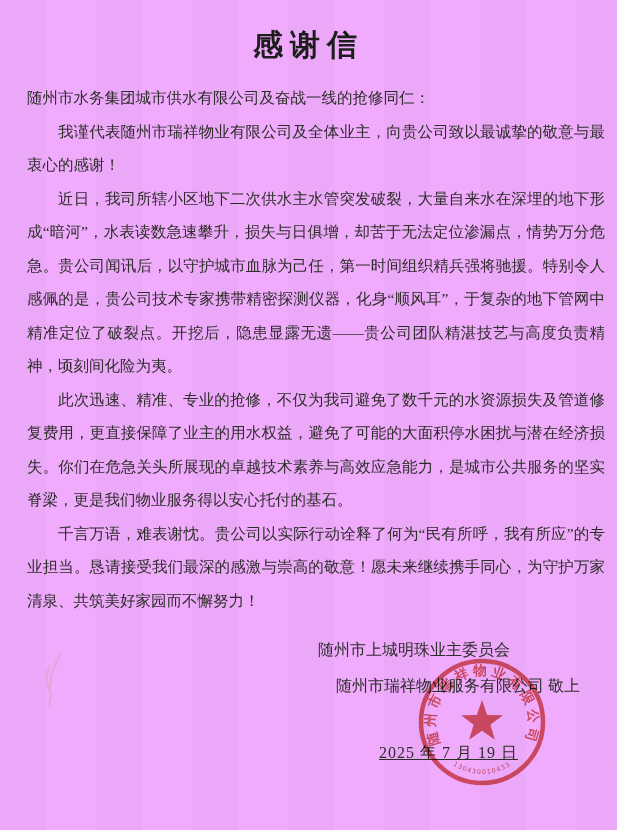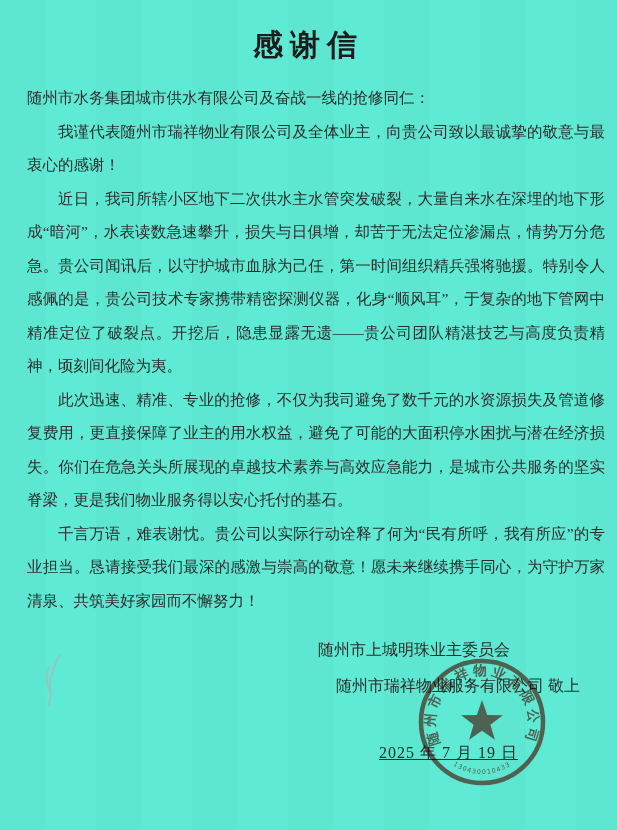--- a/index.html
+++ b/index.html
@@ -1,20 +1,20 @@
 <!DOCTYPE html>
 <html><head>
 <meta charset="utf-8">
 <style>
   html,body { margin:0; padding:0; background:#e8e8e8; }
   .page {
     position:relative;
     width:617px; height:830px;
     margin:0 auto;
-    background:#5eead4;
+    background:#f0abfc;
     overflow:hidden;
     font-family:"Liberation Serif","DejaVu Serif",serif;
     color:#2e2d2b;
   }
   .page::before{
     content:"";
     position:absolute; inset:0;
     background:repeating-linear-gradient(90deg,
       rgba(0,0,0,0.014) 0px, rgba(0,0,0,0.014) 46px,
       rgba(0,0,0,0.0) 46px, rgba(0,0,0,0.0) 96px);

